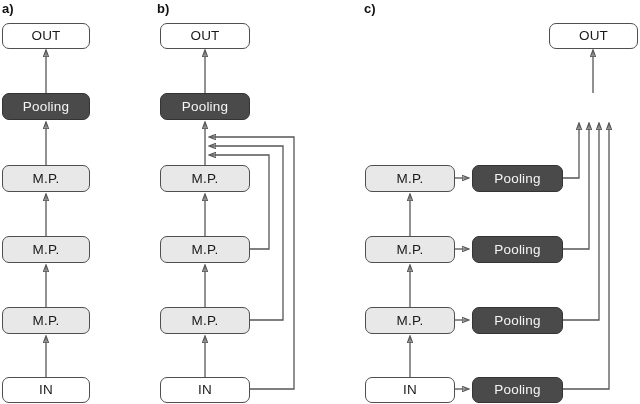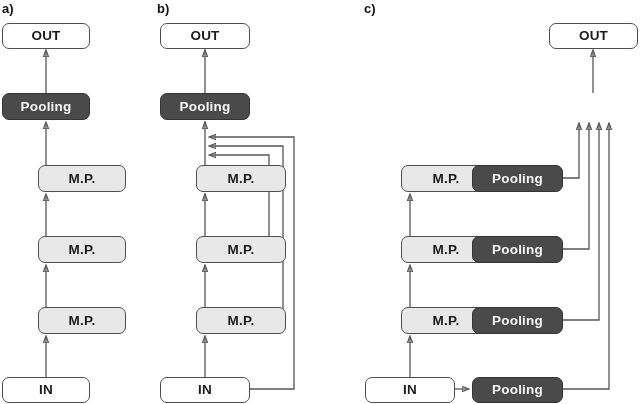--- a/index.html
+++ b/index.html
@@ -21,32 +21,30 @@
   .box {
     position: absolute;
     box-sizing: border-box;
     display: flex;
     align-items: center;
     justify-content: center;
     border-radius: 7px;
     font-size: 13.5px;
     letter-spacing: 0.2px;
     line-height: 1;
-    font-weight: bold;
   }
   .box.white {
     background: var(--box-white-fill);
     border: 1.5px solid var(--box-border);
     color: var(--text);
   }
   .box.light {
     background: var(--box-light-fill);
     border: 1.5px solid var(--box-border);
     color: var(--text);
-    margin-left: 36px;
   }
   .box.dark {
     background: var(--box-dark-fill);
     border: 1.5px solid var(--box-dark-border);
     color: var(--box-dark-text);
   }
   #wires {
     position: absolute;
     left: 0; top: 0;
     width: 640px; height: 404px;

